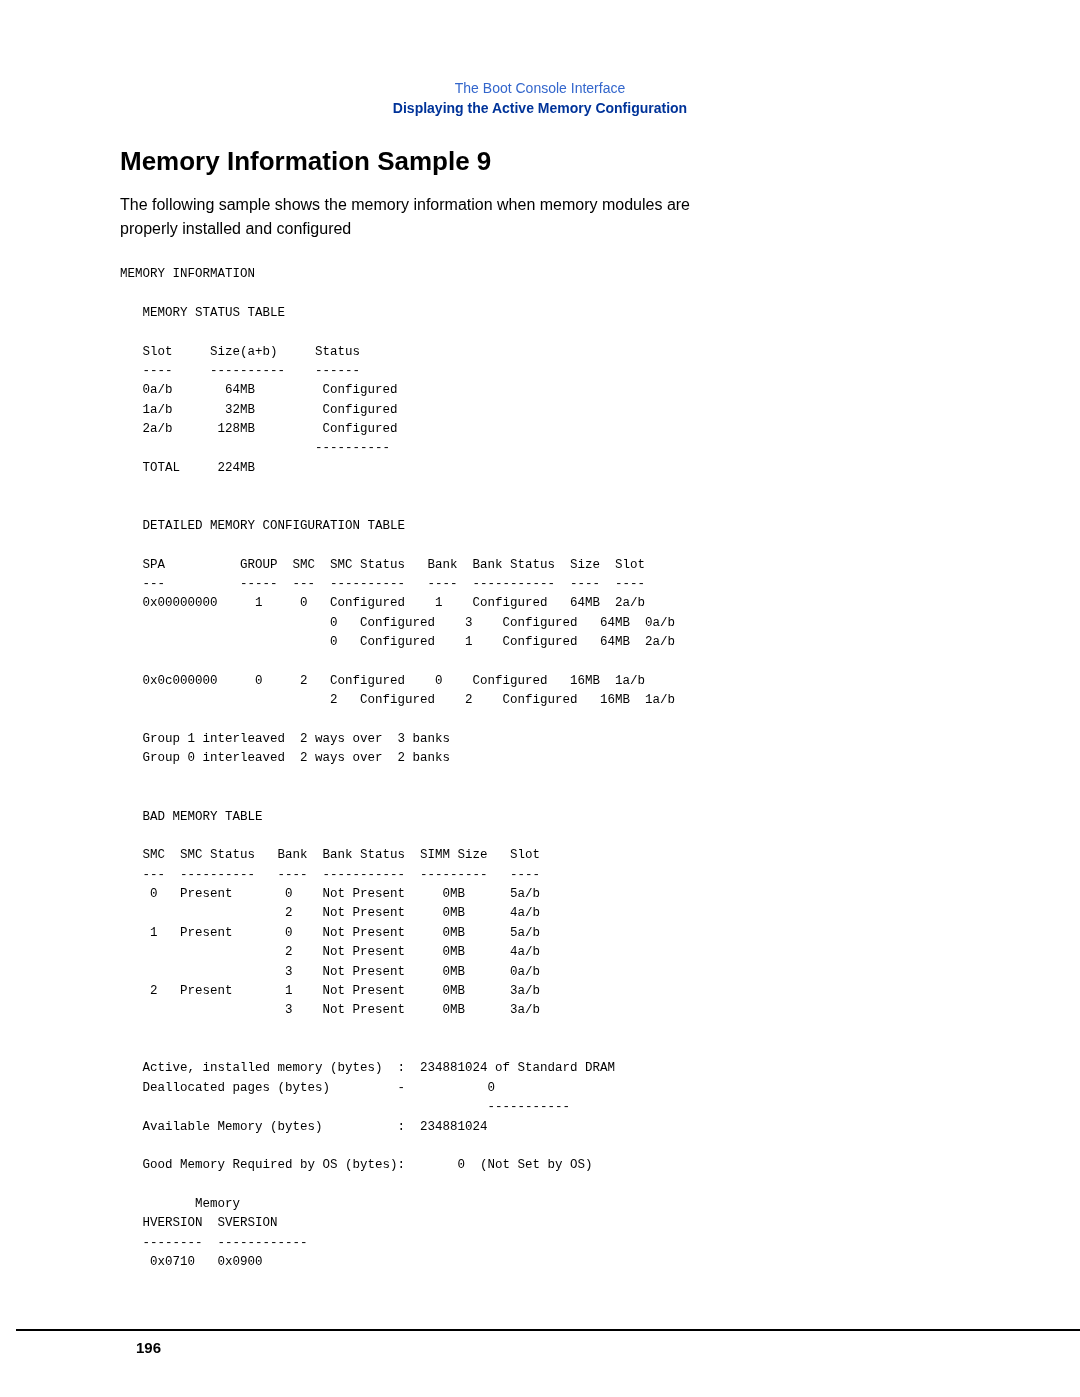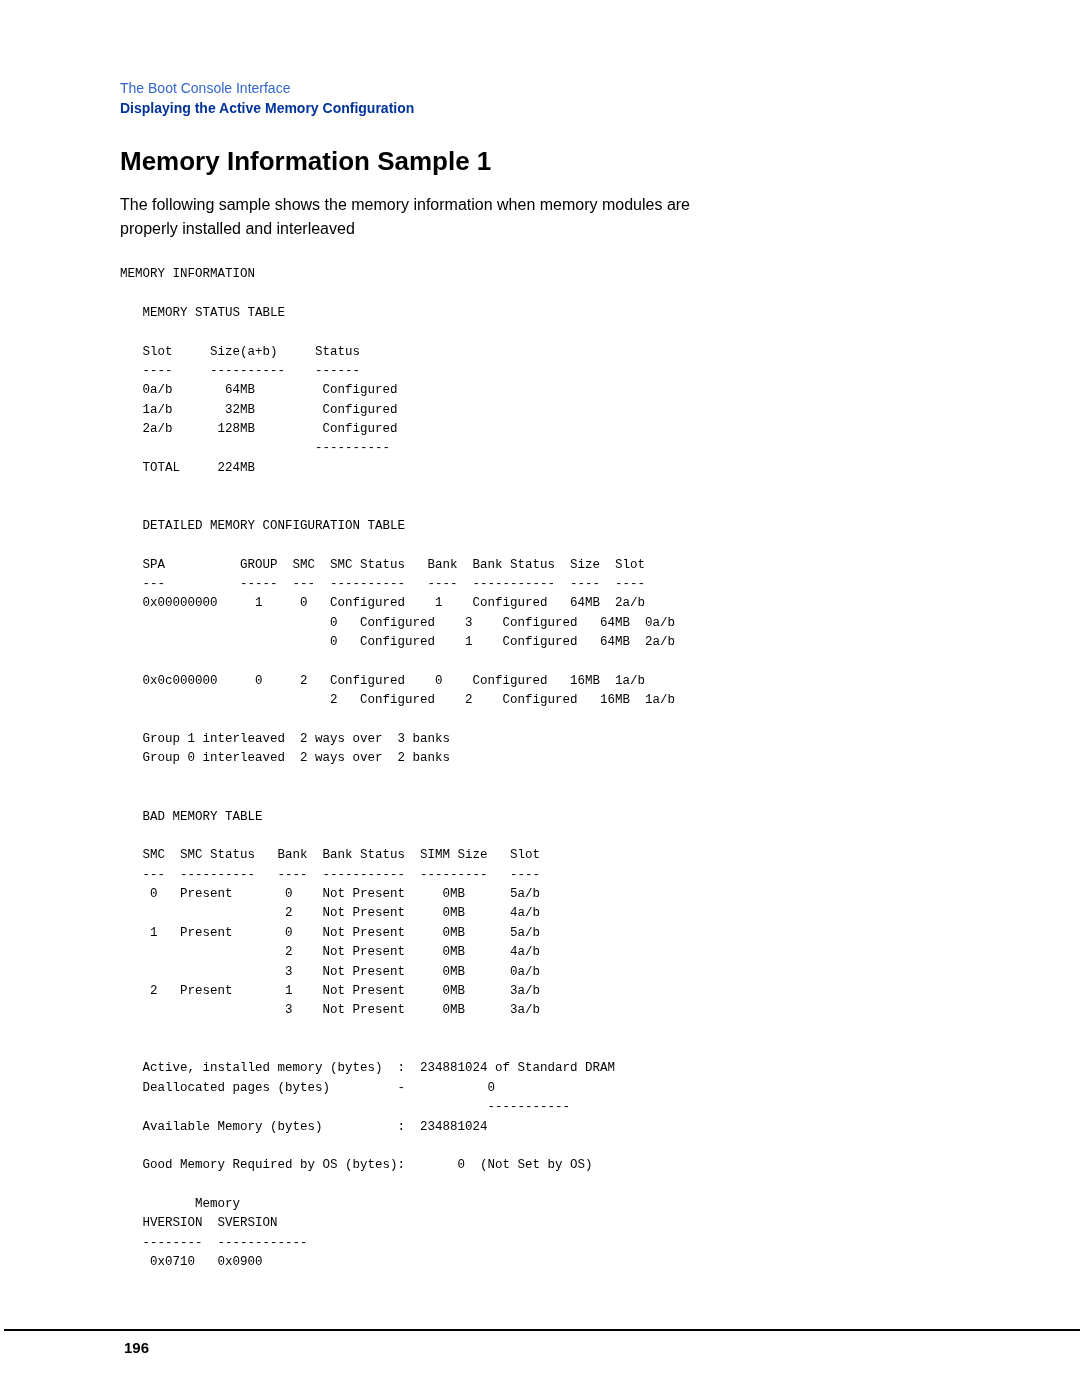--- a/index.html
+++ b/index.html
@@ -11,20 +11,21 @@
       position: relative;
     }
     .page {
       width: 1080px;
       min-height: 1397px;
       padding: 80px 120px 80px 120px;
       position: relative;
     }
     .breadcrumb-section {
       margin-bottom: 20px;
+      text-align: center;
     }
     .breadcrumb-top {
       color: #3366cc;
       font-size: 14px;
       margin-bottom: 4px;
     }
     .breadcrumb-current {
       color: #003399;
       font-size: 14px;
       font-weight: bold;
@@ -47,21 +48,21 @@
       font-family: 'Courier New', Courier, monospace;
       font-size: 12.5px;
       color: #000;
       line-height: 1.55;
       white-space: pre;
       margin-bottom: 8px;
     }
     .page-footer {
       position: absolute;
       bottom: 40px;
-      left: 4px;
+      left: 16px;
       right: 0;
       border-top: 2px solid #000;
       padding-top: 8px;
       padding-left: 120px;
       padding-right: 120px;
     }
     .page-number {
       font-size: 15px;
       font-weight: bold;
       color: #000;
@@ -70,23 +71,23 @@
 </head>
 <body>
 
 <div class="page">
 
   <div class="breadcrumb-section">
     <div class="breadcrumb-top">The Boot Console Interface</div>
     <div class="breadcrumb-current">Displaying the Active Memory Configuration</div>
   </div>
 
-  <h1>Memory Information Sample 1</h1>
+  <h1>Memory Information Sample 9</h1>
 
-  <p class="intro-text">The following sample shows the memory information when memory modules are properly installed and interleaved</p>
+  <p class="intro-text">The following sample shows the memory information when memory modules are properly installed and configured</p>
 
   <div class="code-block">MEMORY INFORMATION
 
    MEMORY STATUS TABLE
 
    Slot     Size(a+b)     Status
    ----     ----------    ------
    0a/b       64MB         Configured
    1a/b       32MB         Configured
    2a/b      128MB         Configured

